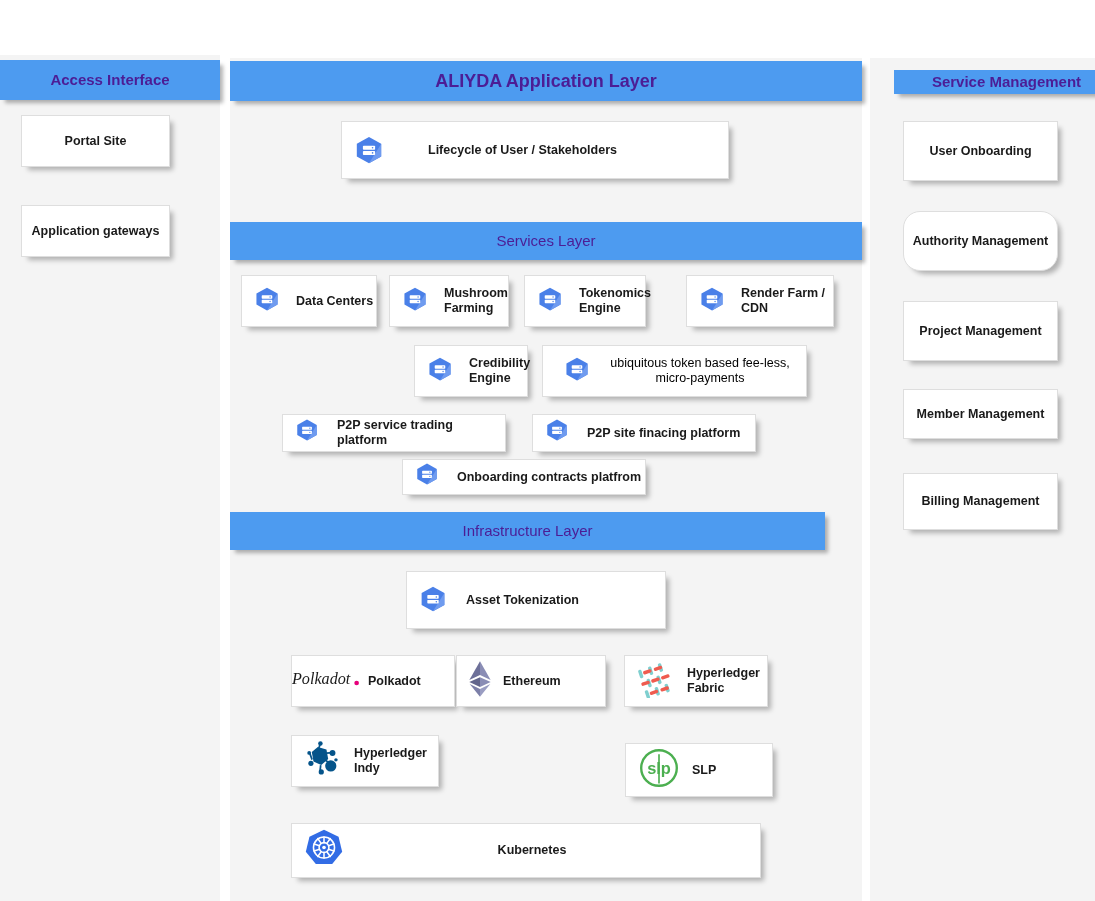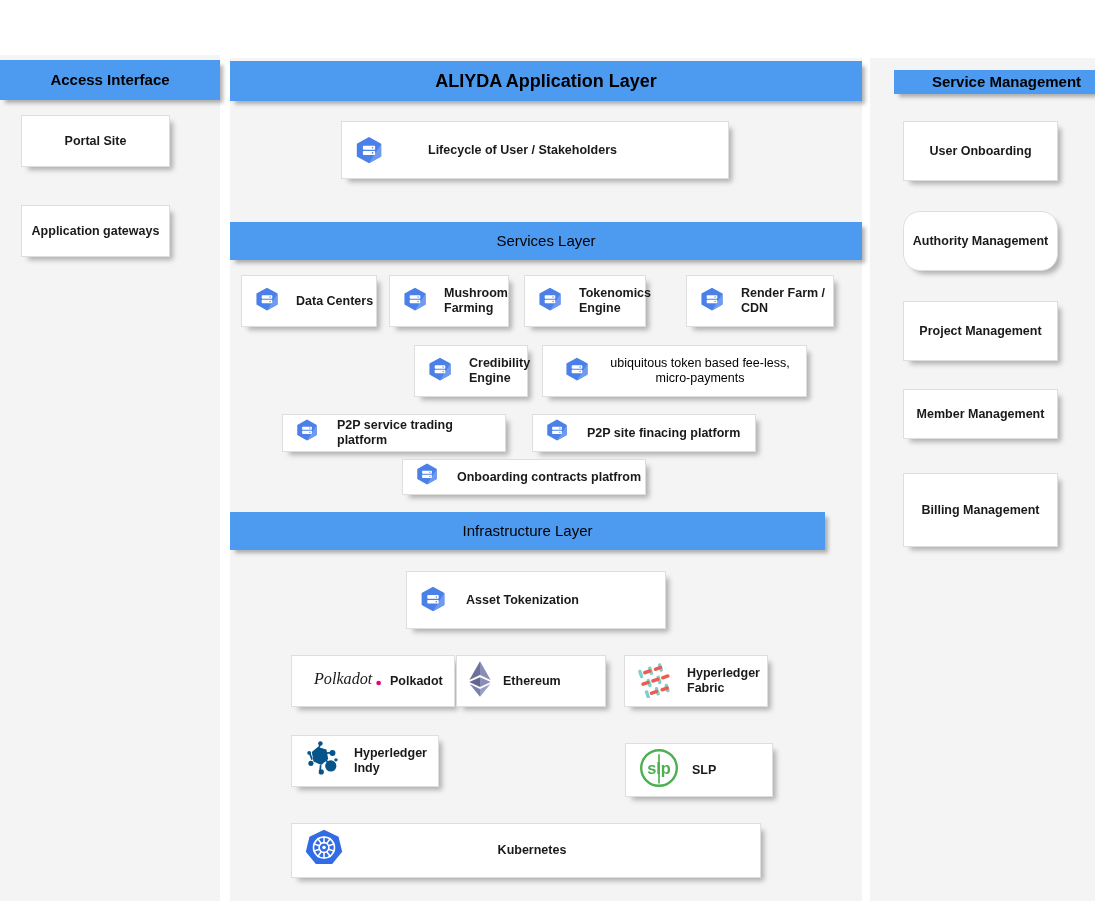--- a/index.html
+++ b/index.html
@@ -14,21 +14,21 @@
   
   .panel { position: absolute; background: #f4f4f4; }
   #access-panel { left: 0px;   top: 55px; width: 220px; height: 846px; }
   #main-panel   { left: 230px; top: 58px; width: 632px; height: 843px; }
   #service-panel{ left: 870px; top: 58px; width: 225px; height: 843px; }
 
   
   .bar {
     position: absolute;
     background: #4d9bf0;
-    color: #000000;
+    color: #4c1d95;
     display: flex; align-items: center; justify-content: center;
     box-shadow: 4px 4px 4px -1px rgba(0,0,0,0.30);
     text-align: right;
     line-height: 1.15;
   }
   #bar-access  { left: 0px;   top: 60px; width: 220px; height: 40px; font-size: 15px; font-weight: bold; }
   #bar-app     { left: 230px; top: 61px; width: 632px; height: 40px; font-size: 18px; font-weight: bold; }
   #bar-services{ left: 230px; top: 222px; width: 632px; height: 38px; font-size: 15px; font-weight: normal; }
   #bar-infra   { left: 230px; top: 512px; width: 595px; height: 38px; font-size: 15px; font-weight: normal; }
   #bar-service-mgmt { left: 870px; top: 70px; width: 225px; height: 24px; font-size: 15px; font-weight: bold; margin-left: 24px; }
@@ -233,21 +233,21 @@
         <polygon points="29,9.2 29,22.8 16,30" fill="#6f9bef"></polygon>
         <rect x="9.5" y="11.5" width="13" height="4.2" rx="0.8" fill="#ffffff"></rect>
         <rect x="9.5" y="17" width="13" height="4.2" rx="0.8" fill="#ffffff"></rect>
         <circle cx="19.8" cy="13.6" r="0.85" fill="#4a80e8"></circle>
         <circle cx="19.8" cy="19.1" r="0.85" fill="#4a80e8"></circle>
       </svg>
     </span>
     <span class="lbl txt" style="margin-left:17px;">Asset Tokenization</span>
   </div>
 
-  <div class="card" style="left:291px; top:655px; width:164px; height:52px; padding-left:22px;">
+  <div class="card" style="left:291px; top:655px; width:164px; height:52px; padding-left:0;">
     <span class="logo">
       <svg viewBox="0 0 78 26" width="70" height="24">
         <text x="0" y="19" font-family="'Liberation Serif', serif" font-style="italic" font-size="18" fill="#1a1a1a">Polkadot</text>
         <circle cx="72" cy="17.5" r="2.6" fill="#e6007a"></circle>
       </svg>
     </span>
     <span class="lbl" style="margin-left:6px;">Polkadot</span>
   </div>
 
   <div class="card iconrow" style="left:456px; top:655px; width:150px; height:52px;">
@@ -361,17 +361,17 @@
   </div>
   <div class="card center" style="left:903px; top:211px; width:155px; height:60px;border-radius:17px;">
     <span class="lbl">Authority Management</span>
   </div>
   <div class="card center" style="left:903px; top:301px; width:155px; height:60px;">
     <span class="lbl">Project Management</span>
   </div>
   <div class="card center" style="left:903px; top:389px; width:155px; height:50px;">
     <span class="lbl">Member Management</span>
   </div>
-  <div class="card center" style="left:903px; top:473px; width:155px; height:74px;">
+  <div class="card center" style="left:903px; top:473px; width:155px; height:57px;">
     <span class="lbl">Billing Management</span>
   </div>
 
 </div>
 
 </body></html>

